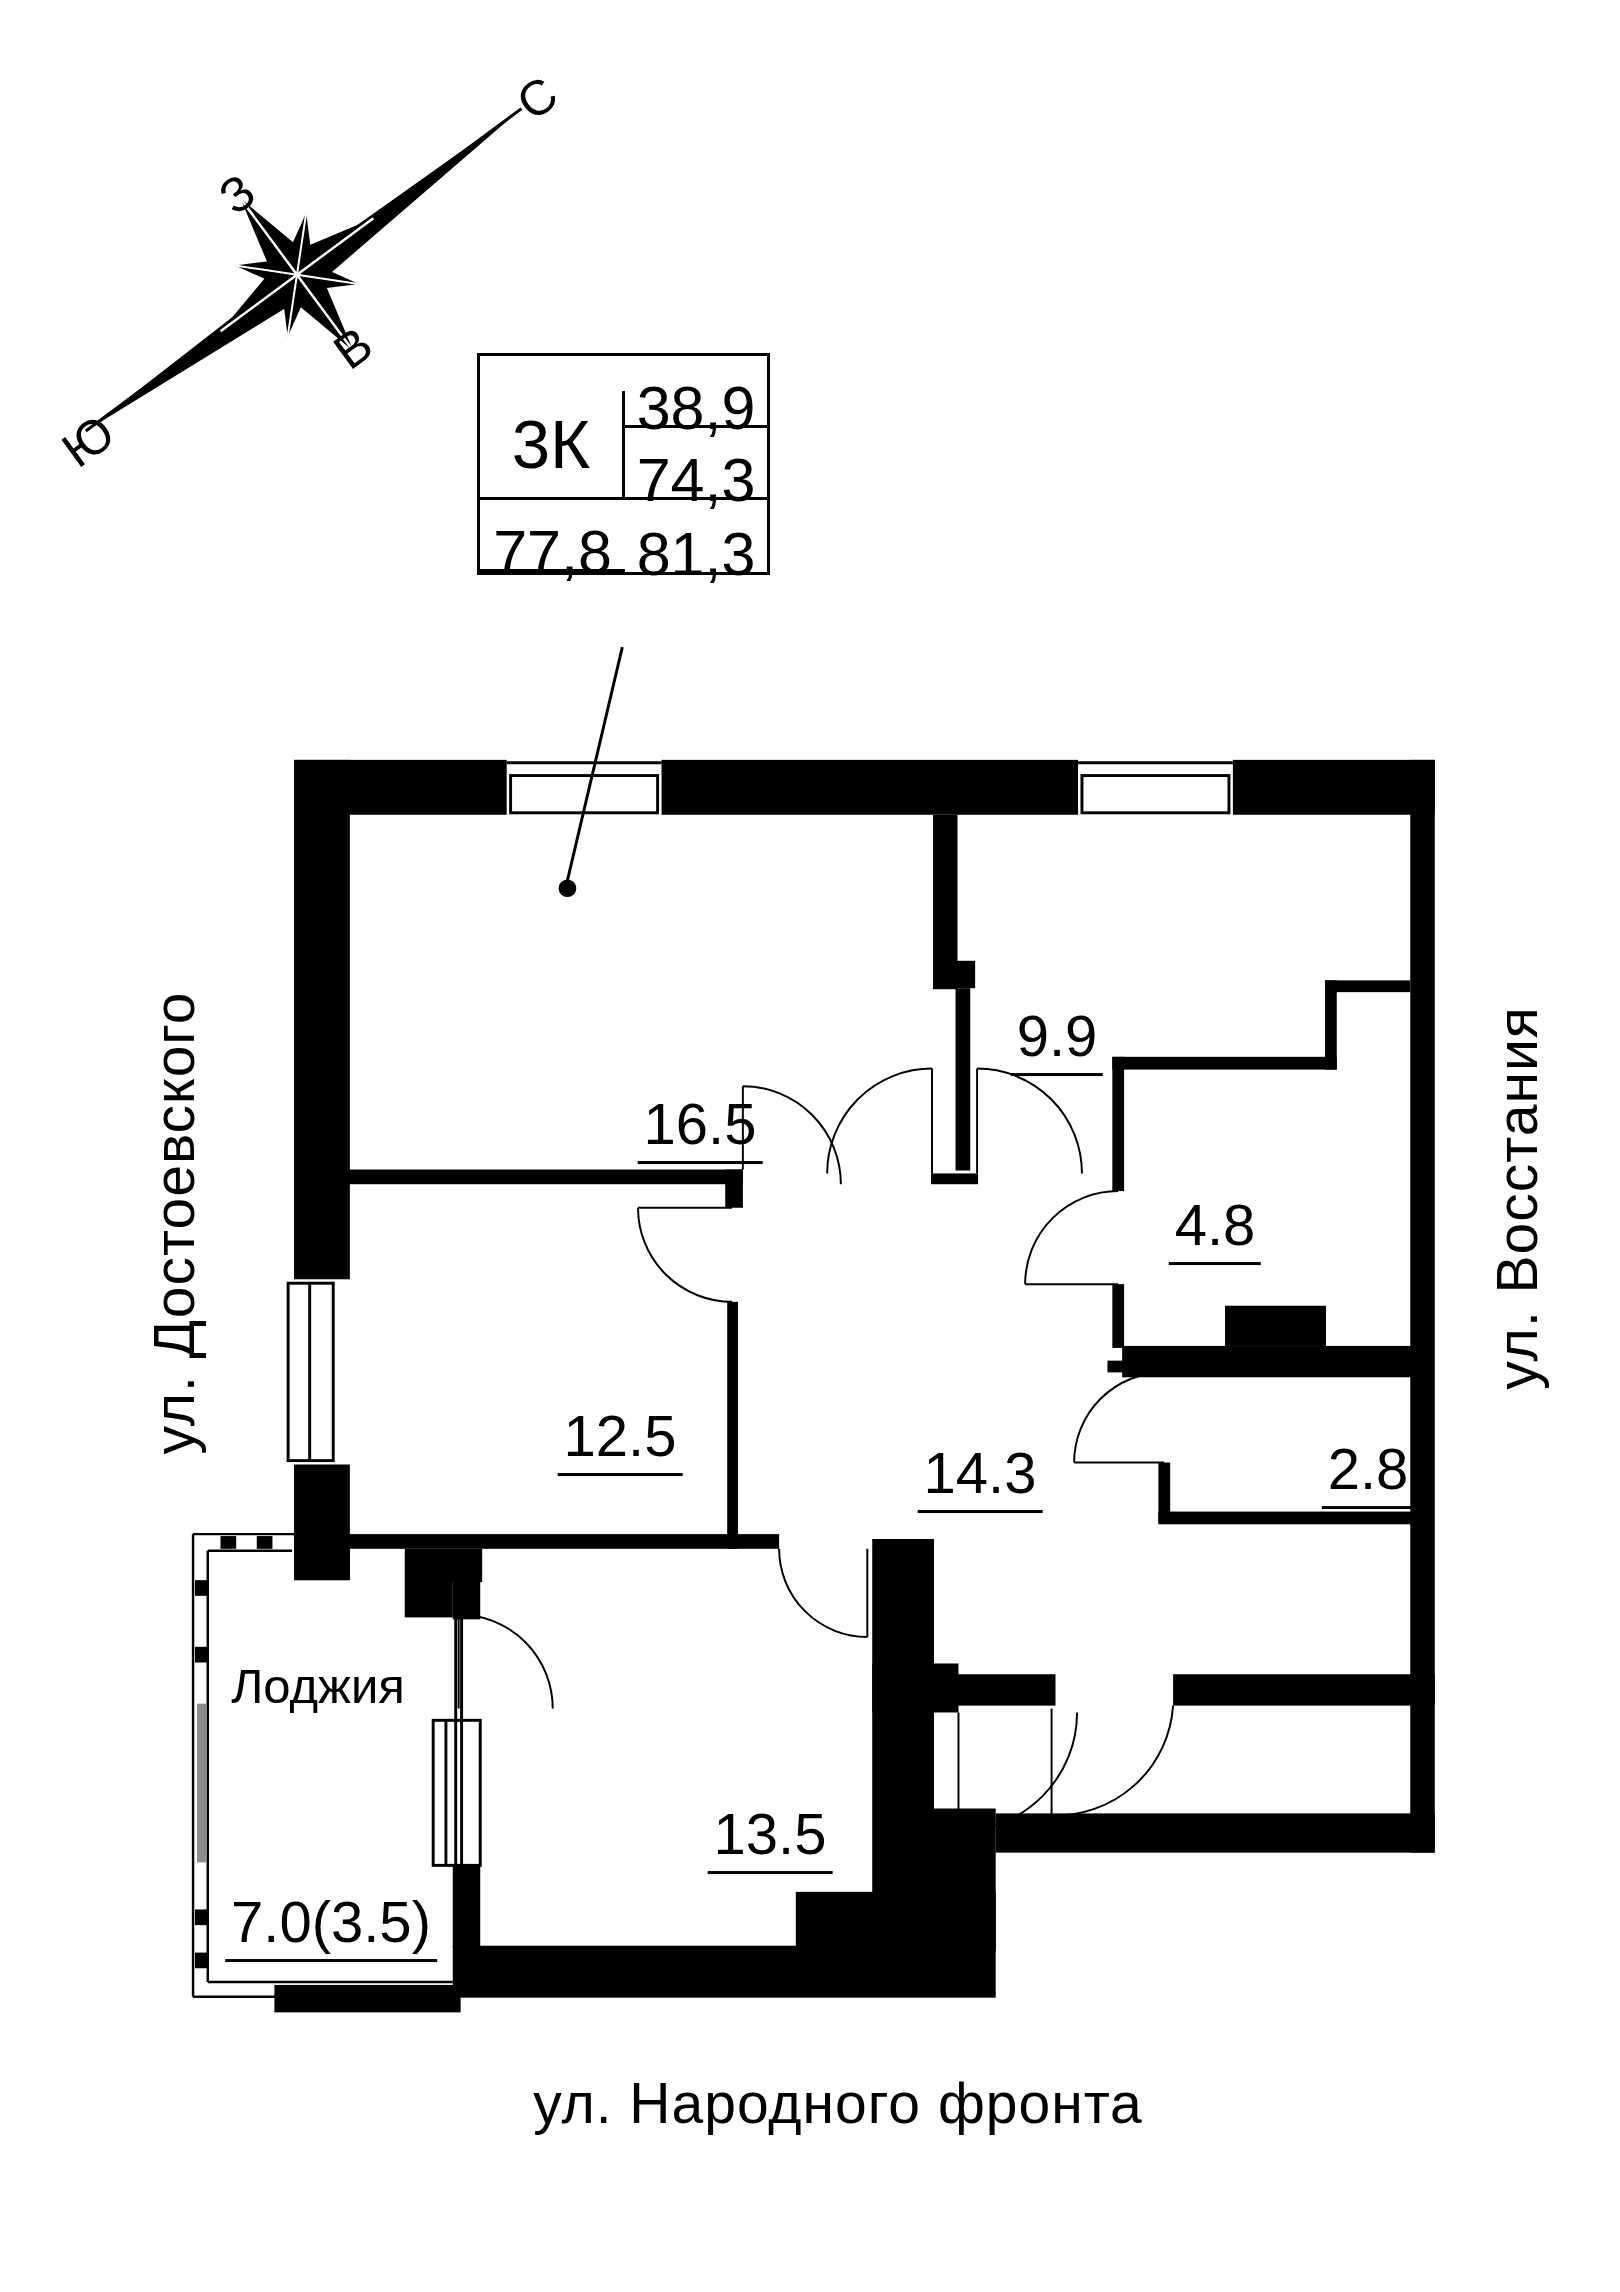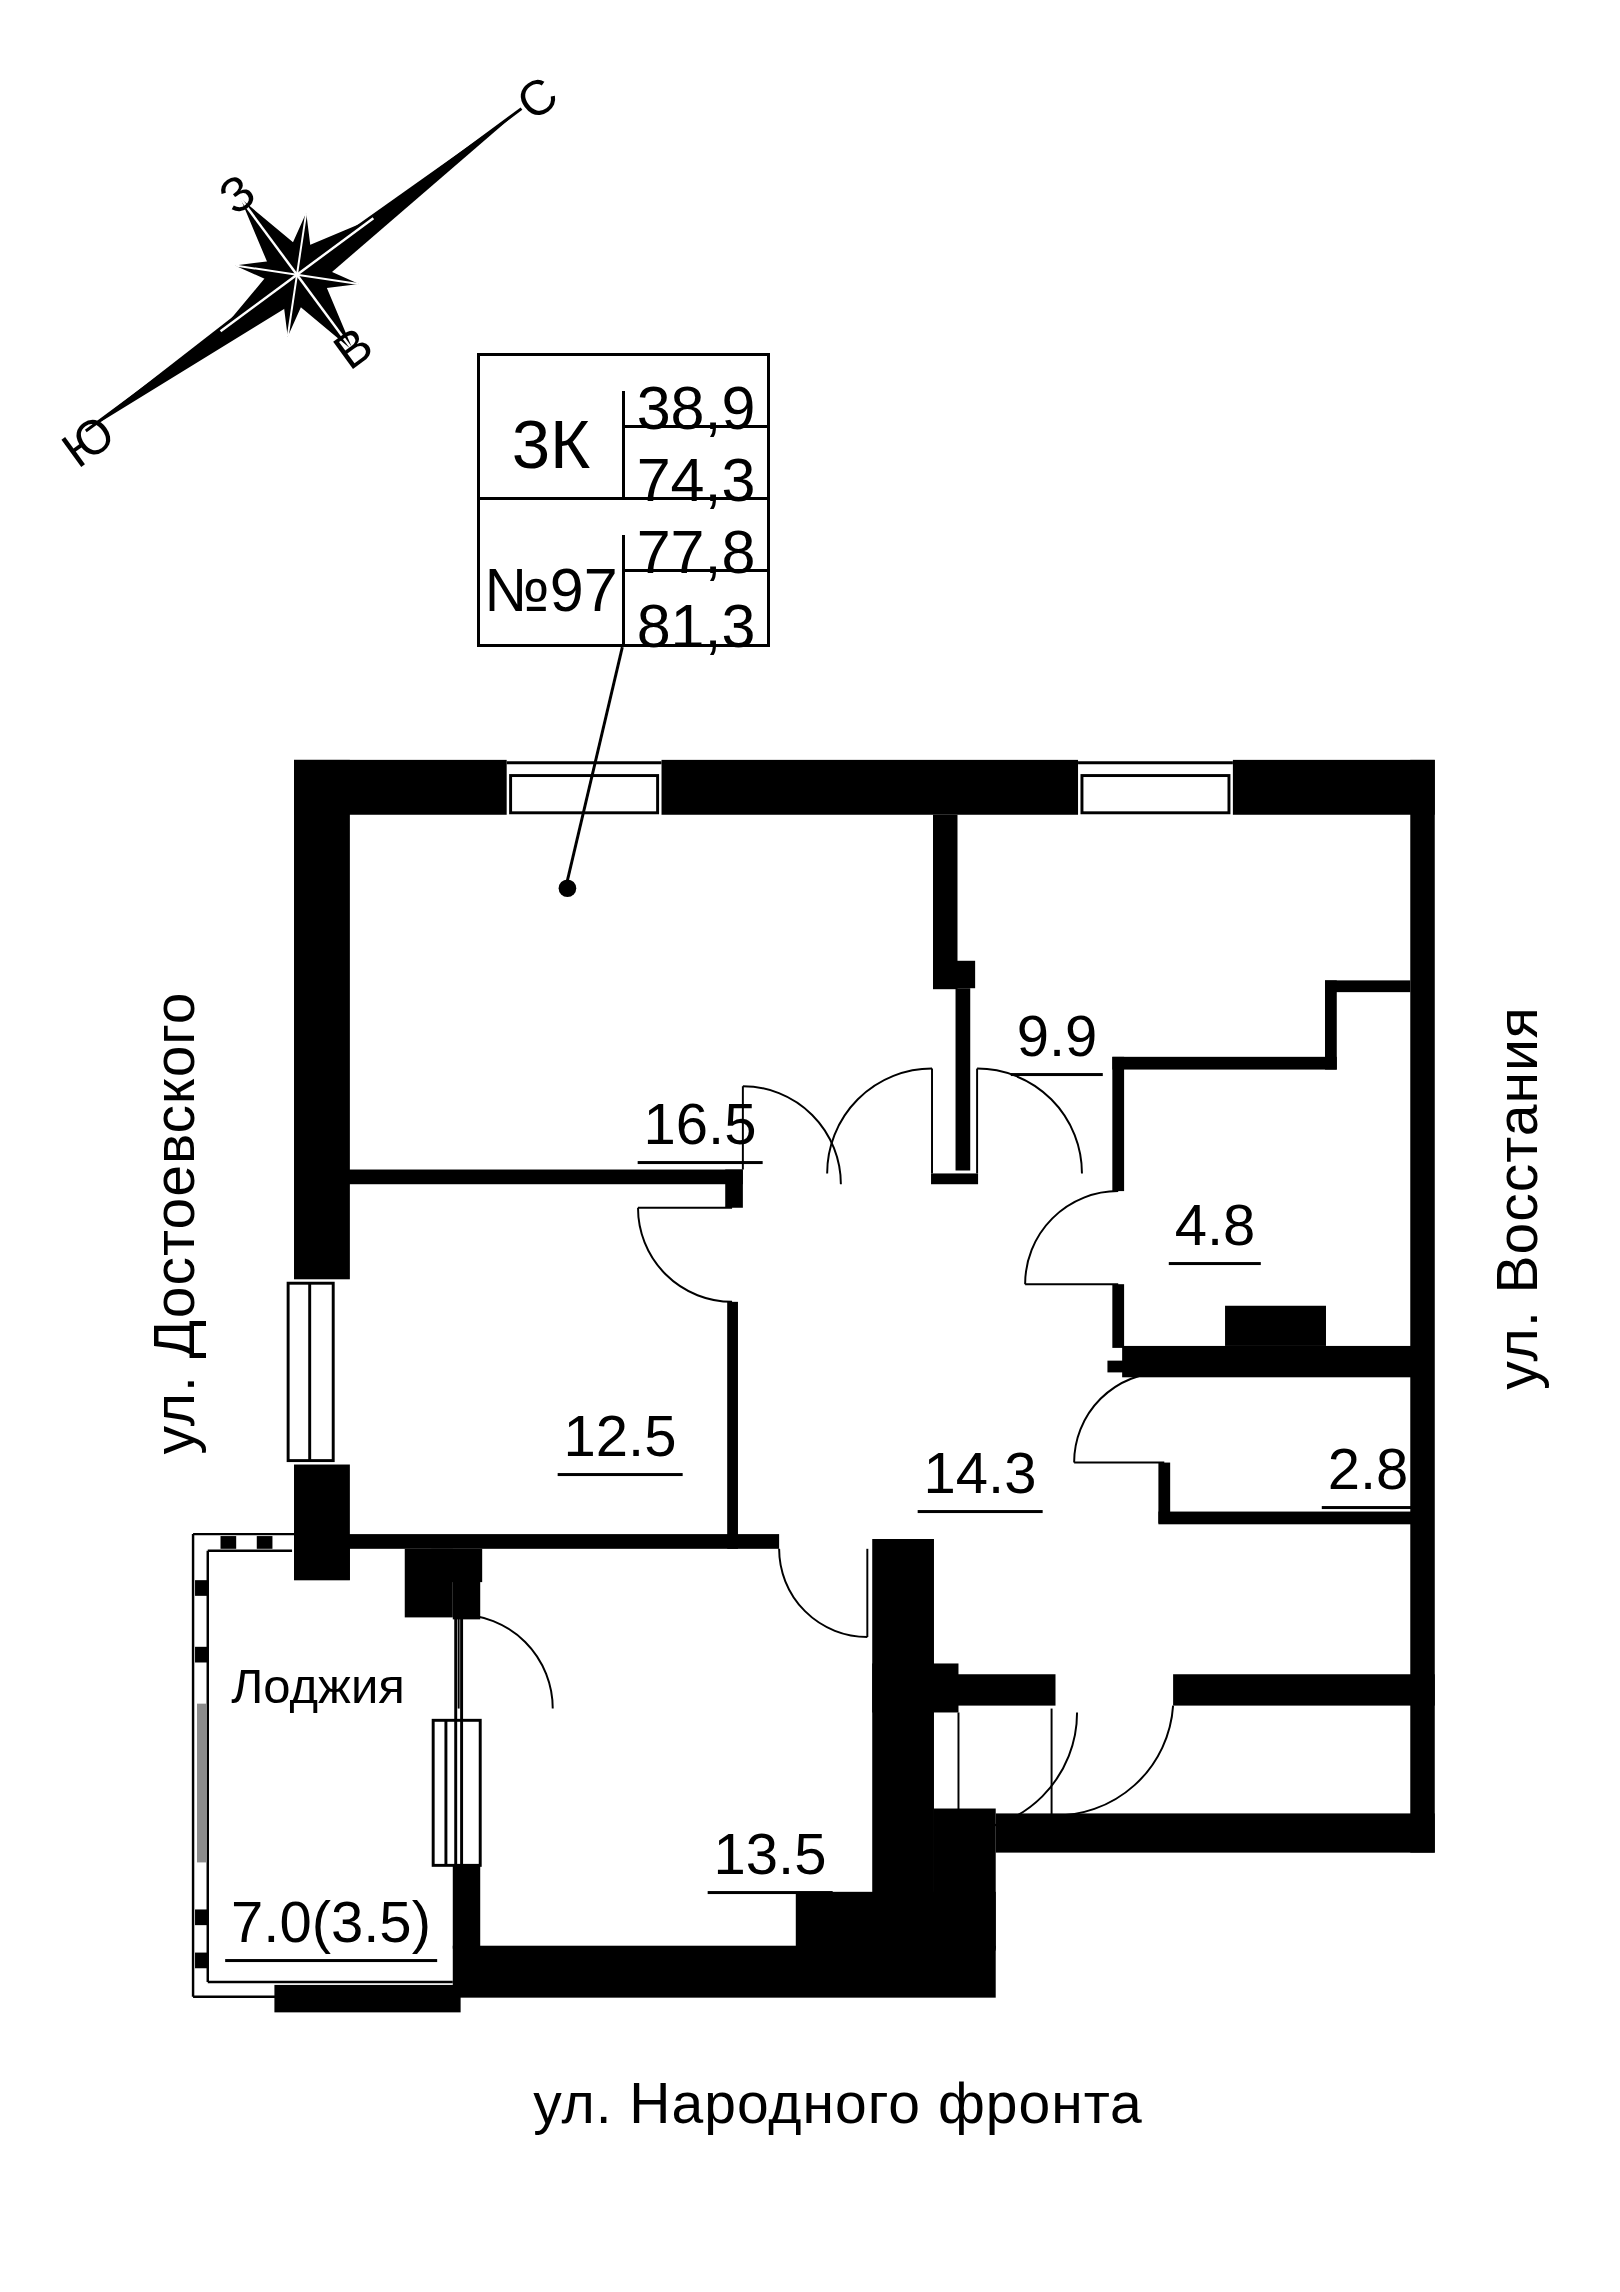--- a/index.html
+++ b/index.html
@@ -198,30 +198,29 @@
   <div class="label compass-letter" style="left:88px;  top:441px;">Ю</div>
 
   <div class="label street vert" style="left:174px;  top:1223px;">ул. Достоевского</div>
   <div class="label street vert" style="left:1517px; top:1198px;">ул. Восстания</div>
   <div class="label street" style="left:838px;  top:2103px;">ул. Народного фронта</div>
 
   <div class="tbl">
     <div class="cell-type">3К</div>
     <div class="cell-area">38,9</div>
     <div class="cell-area">74,3</div>
-    <div class="cell-number">№97</div>
     <div class="cell-area">77,8</div>
     <div class="cell-area last">81,3</div>
   </div>
 
   <div class="label room-label" style="left:700px;  top:1127px;"><span class="u">16.5</span></div>
   <div class="label room-label" style="left:1057px; top:1039px;"><span class="u">9.9</span></div>
   <div class="label room-label" style="left:1215px; top:1228px;text-align:right;"><span class="u">4.8</span></div>
   <div class="label room-label" style="left:620px;  top:1439px;"><span class="u">12.5</span></div>
   <div class="label room-label" style="left:980px; top:1476px;"><span class="u">14.3</span></div>
   <div class="label room-label" style="left:1368px; top:1472px;"><span class="u">2.8</span></div>
-  <div class="label room-label" style="left:770px;  top:1837px;margin-top:20px;"><span class="u">13.5</span></div>
+  <div class="label room-label" style="left:770px;  top:1837px;"><span class="u">13.5</span></div>
 
   <div class="label loggia-name" style="left:318px; top:1686px;">Лоджия</div>
   <div class="label room-label" style="left:331px; top:1925px;"><span class="u">7.0(3.5)</span></div>
 
 </div>
 
 
 </body></html>

